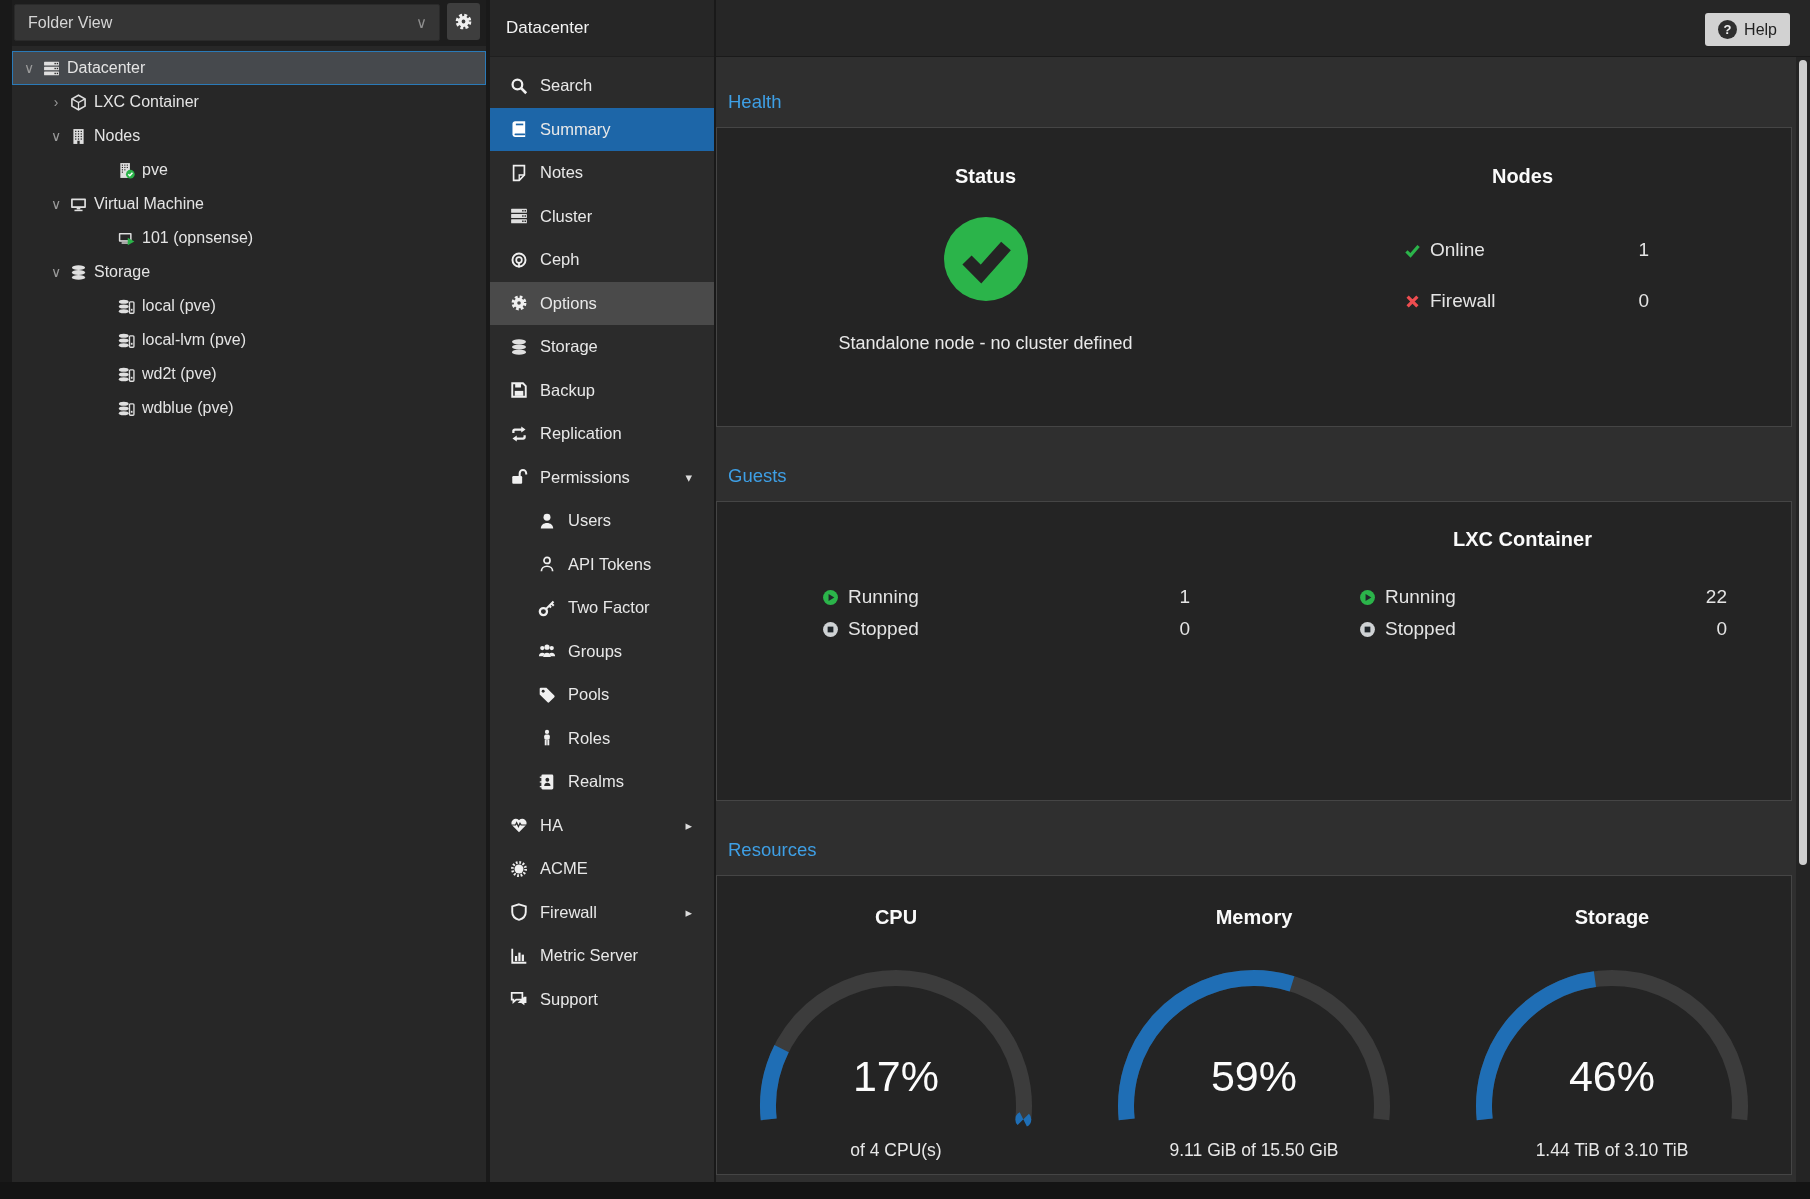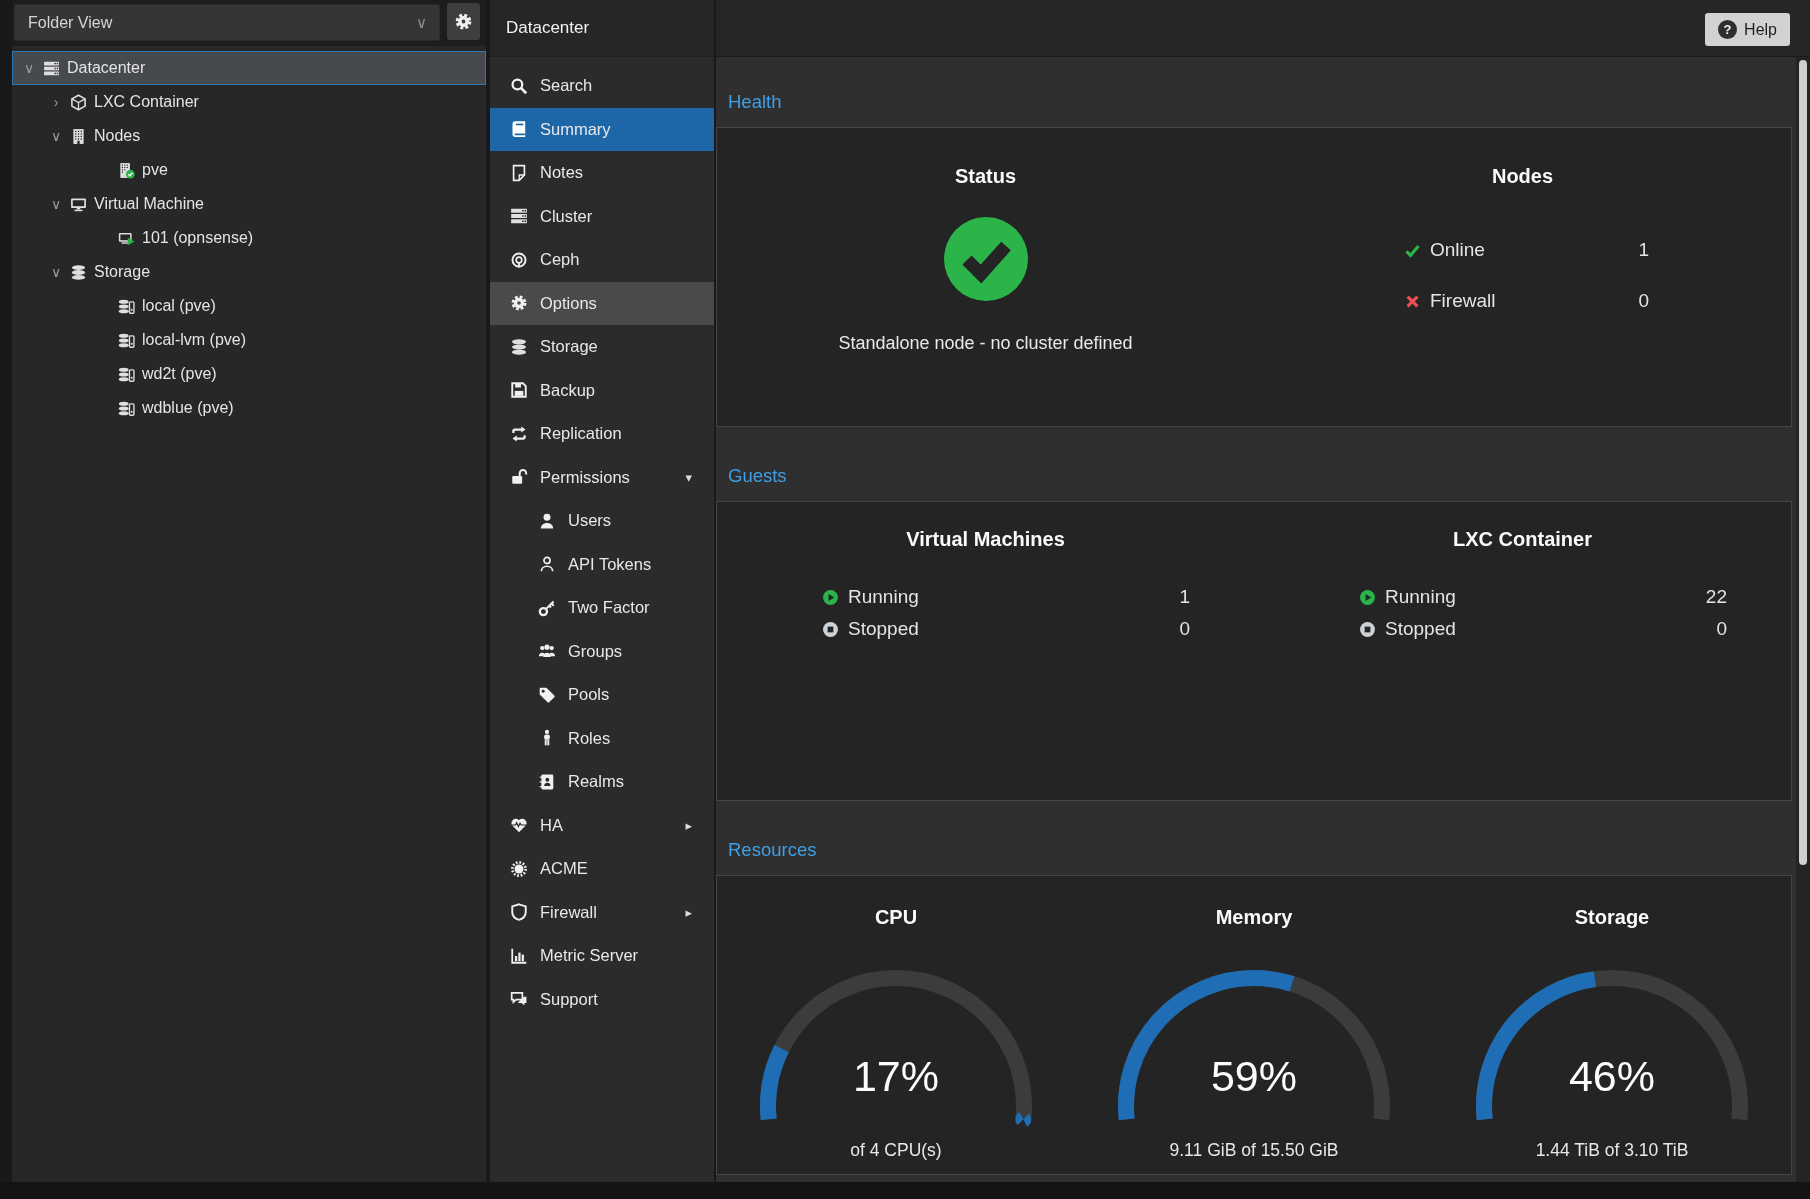--- a/index.html
+++ b/index.html
@@ -566,21 +566,20 @@
               </svg>
             <span class="rlabel">Firewall</span>
             <span class="rval">0</span>
           </div>
         </div>
       </div>
 
       <div class="sect-head mt24">Guests</div>
       <div class="card">
         <div class="hcol">
-          <div class="colh" style="top:26px">Virtual Machines</div>
           <div class="grow" style="top:80px">
             <svg class="sicon">
                 <use href="#i-run"></use>
               </svg>
             <span class="rlabel">Running</span>
             <span class="rval">1</span>
           </div>
           <div class="grow" style="top:112px">
             <svg class="sicon">
                 <use href="#i-stop"></use>

